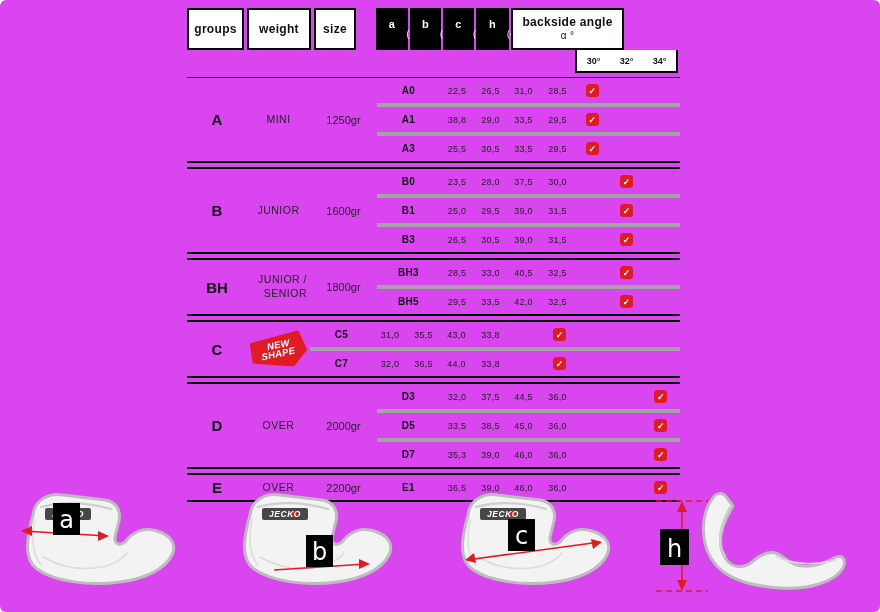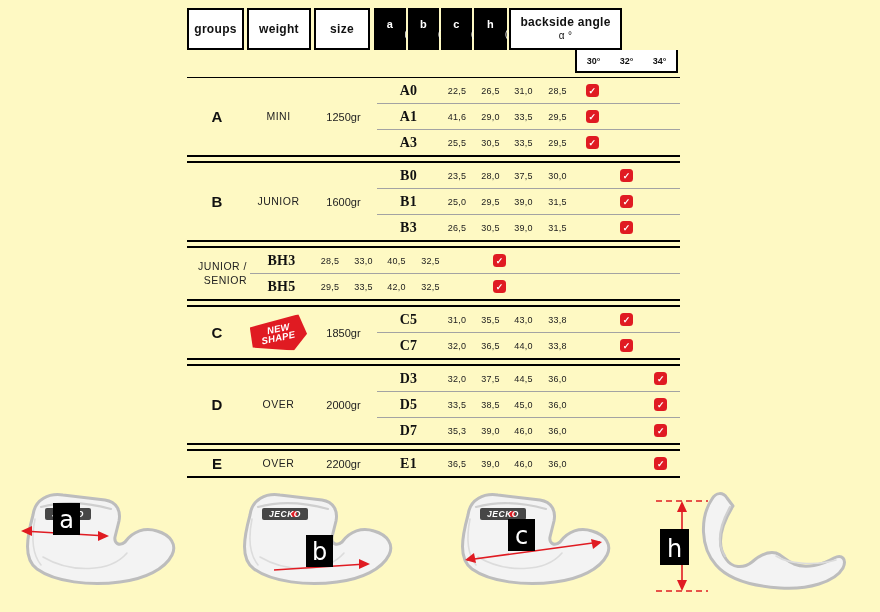--- a/index.html
+++ b/index.html
@@ -1,28 +1,28 @@
 <!DOCTYPE html>
 <html style="--accent: #e01b22;"><head>
 <meta charset="utf-8">
 <style>
   html,body{margin:0;padding:0;background:#fff;}
-  .page{position:relative;width:880px;height:612px;background:#fef9c3;overflow:hidden;
-        font-family:"Liberation Sans",sans-serif;color:#111;}
+  .page{position:relative;width:880px;height:612px;background:#d946ef;overflow:hidden;
+        font-family:"Liberation Sans",sans-serif;color:#111;border-radius:6px;}
 
   
   .table{position:absolute;left:187px;top:8px;width:493px;}
   .header-row{display:flex;align-items:stretch;height:42px;}
   .hcell{box-sizing:border-box;border:2px solid #000;display:flex;flex-direction:column;
          align-items:center;justify-content:center;font-weight:bold;font-size:12px;
          letter-spacing:.3px;background:#fff;}
   .hc-groups{width:57px;margin-right:3px;}
   .hc-specs{width:60px;margin-right:3px;}
   .hc-weight{width:64px;margin-right:3px;}
-  .hc-size{width:56px;margin-right:4px;}
+  .hc-size{width:42px;margin-right:20px;}
   .hcell.dark{border:none;background:#000;color:#fff;line-height:1.15;}
   .hc-a{width:32px;margin-right:2px;}
   .hc-b{width:31px;margin-right:2px;}
   .hc-c{width:31px;margin-right:2px;}
   .hc-h{width:33px;margin-right:2px;}
   .dim-letter{font-size:11px;font-weight:bold;}
   .dim-unit{font-size:8.5px;font-weight:normal;padding-left:47px;}
   .hc-backside{width:113px;line-height:1.25;}
   .alpha{font-size:10px;font-weight:normal;}
 
@@ -39,22 +39,22 @@
   .col-specs{width:63px;}
   .col-weight{width:67px;}
   .col-size{width:63px;}
   .col-a{width:34px;}.col-b{width:33px;}.col-c{width:33px;}.col-h{width:35px;}
   .col-angles{width:103px;}
   .group-letter{font-size:15px;font-weight:bold;}
   .specs-cell{font-size:10.5px;letter-spacing:.5px;text-align:right;line-height:1.3;color:#222;padding:0 3px;}
   .weight-cell{font-size:11px;color:#222;}
   .rows{flex:1;display:flex;flex-direction:column;justify-content:center;}
   .size-row{display:flex;height:25px;align-items:center;}
-  .size-row + .size-row{border-top:1px solid #a3a3a3;text-align:right;}
-  .size-label{font-size:14px;font-weight:bold;letter-spacing:.3px;font-family:Liberation Serif, serif;}
+  .size-row + .size-row{border-top:4px solid #a3a3a3;text-align:right;}
+  .size-label{font-size:10px;font-weight:bold;letter-spacing:.3px;}
   .val{font-size:9px;color:#222;letter-spacing:.2px;}
   .angles{display:flex;height:100%;align-items:center;}
   .angle-slot{width:34.33px;display:flex;justify-content:center;}
   .checkbox{width:13px;height:13px;background:var(--accent,#e01b22);border-radius:3.5px;color:#fff;
             font-size:9px;font-weight:bold;display:flex;align-items:center;justify-content:center;}
 
   .badge{width:62px;height:36px;background:var(--accent,#e01b22);
          clip-path:polygon(0% 32%,86% 0%,100% 55%,76% 100%,4% 88%);
          display:flex;flex-direction:column;align-items:center;justify-content:center;
          transform:rotate(-2deg);}
@@ -132,21 +132,21 @@
               <div class="cell col-angles angles">
                 <div class="angle-slot">
                   <div class="checkbox">✓</div>
                 </div>
                 <div class="angle-slot"></div>
                 <div class="angle-slot"></div>
               </div>
             </div>
             <div class="size-row">
               <div class="cell col-size size-label">A1</div>
-              <div class="cell col-a val">41,6</div>
+              <div class="cell col-a val">38,8</div>
               <div class="cell col-b val">29,0</div>
               <div class="cell col-c val">33,5</div>
               <div class="cell col-h val">29,5</div>
               <div class="cell col-angles angles">
                 <div class="angle-slot">
                   <div class="checkbox">✓</div>
                 </div>
                 <div class="angle-slot"></div>
                 <div class="angle-slot"></div>
               </div>
@@ -210,21 +210,23 @@
                 <div class="angle-slot"></div>
                 <div class="angle-slot">
                   <div class="checkbox">✓</div>
                 </div>
                 <div class="angle-slot"></div>
               </div>
             </div>
           </div>
         </div>
         <div class="group">
+          <div class="cell col-groups group-letter">BH</div>
           <div class="cell col-specs specs-cell">JUNIOR / SENIOR</div>
+          <div class="cell col-weight weight-cell">1800gr</div>
           <div class="rows">
             <div class="size-row">
               <div class="cell col-size size-label">BH3</div>
               <div class="cell col-a val">28,5</div>
               <div class="cell col-b val">33,0</div>
               <div class="cell col-c val">40,5</div>
               <div class="cell col-h val">32,5</div>
               <div class="cell col-angles angles">
                 <div class="angle-slot"></div>
                 <div class="angle-slot">
@@ -250,21 +252,20 @@
           </div>
         </div>
         <div class="group">
           <div class="cell col-groups group-letter">C</div>
           <div class="cell col-specs specs-cell">
             <div class="badge">
               <div class="badge-line">NEW</div>
               <div class="badge-line">SHAPE</div>
             </div>
           </div>
-          <div class="cell col-weight weight-cell">1850gr</div>
           <div class="rows">
             <div class="size-row">
               <div class="cell col-size size-label">C5</div>
               <div class="cell col-a val">31,0</div>
               <div class="cell col-b val">35,5</div>
               <div class="cell col-c val">43,0</div>
               <div class="cell col-h val">33,8</div>
               <div class="cell col-angles angles">
                 <div class="angle-slot"></div>
                 <div class="angle-slot">

